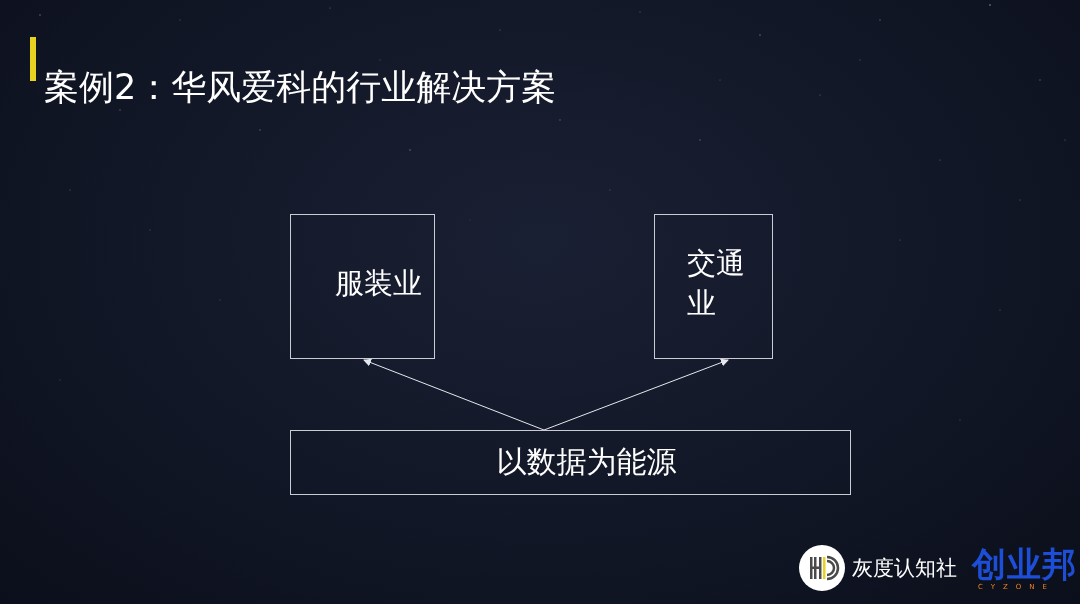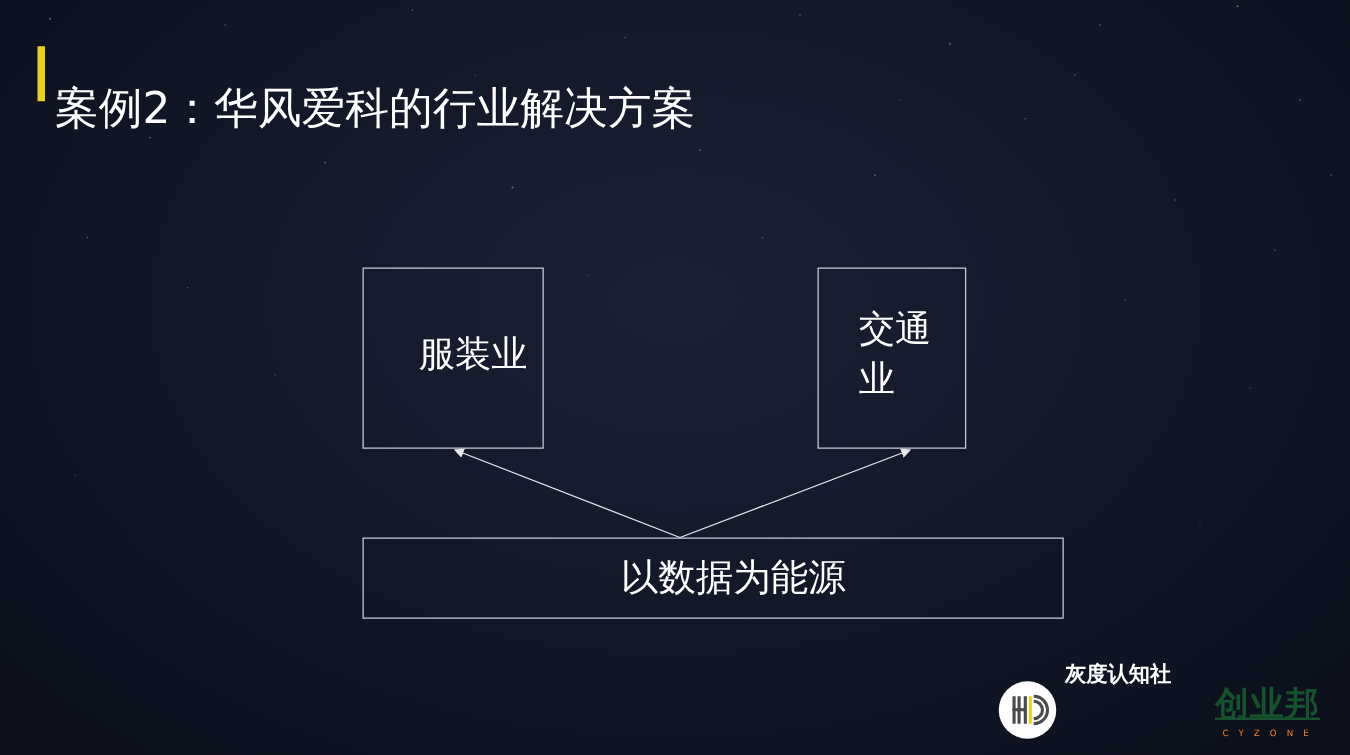--- a/index.html
+++ b/index.html
@@ -29,26 +29,26 @@
     #box-right { left: 654px; top: 214px; width: 119px; height: 145px; }
     #box-right .label { top: -3px; }
     #box-bottom { left: 290px; top: 430px; width: 561px; height: 65px; font-size: 30px; }
     .arrows { position: absolute; left: 0; top: 0; }
     .footer-logo {
       position: absolute; left: 799px; top: 545px; width: 46px; height: 46px;
       border-radius: 50%; background: #ffffff;
     }
     .footer-logo svg { position: absolute; left: 0; top: 0; }
     .footer-org {
-      position: absolute; left: 852px; top: 526px; font-size: 17px; color: #ffffff;
-      white-space: nowrap; line-height: 28px; font-weight: bold;
+      position: absolute; left: 852px; top: 554px; font-size: 21px; color: #ffffff;
+      white-space: nowrap; line-height: 28px;
     }
     .footer-brand {
-      position: absolute; left: 972px; top: 548px; font-size: 27px; font-weight: bold;
-      color: #14532d; white-space: nowrap; line-height: 32px; letter-spacing: 1px; text-decoration: underline;
+      position: absolute; left: 972px; top: 548px; font-size: 34px; font-weight: bold;
+      color: #1d4ed8; white-space: nowrap; line-height: 32px; letter-spacing: 1px;
     }
     .footer-brand-sub {
       position: absolute; left: 978px; top: 582px; font-size: 7px; font-weight: normal;
       color: #f5821f; letter-spacing: 8px; white-space: nowrap; line-height: 10px;
     }
   </style>
 </head>
 <body>
 
 <svg class="stars" width="1080" height="604" xmlns="http://www.w3.org/2000/svg">

